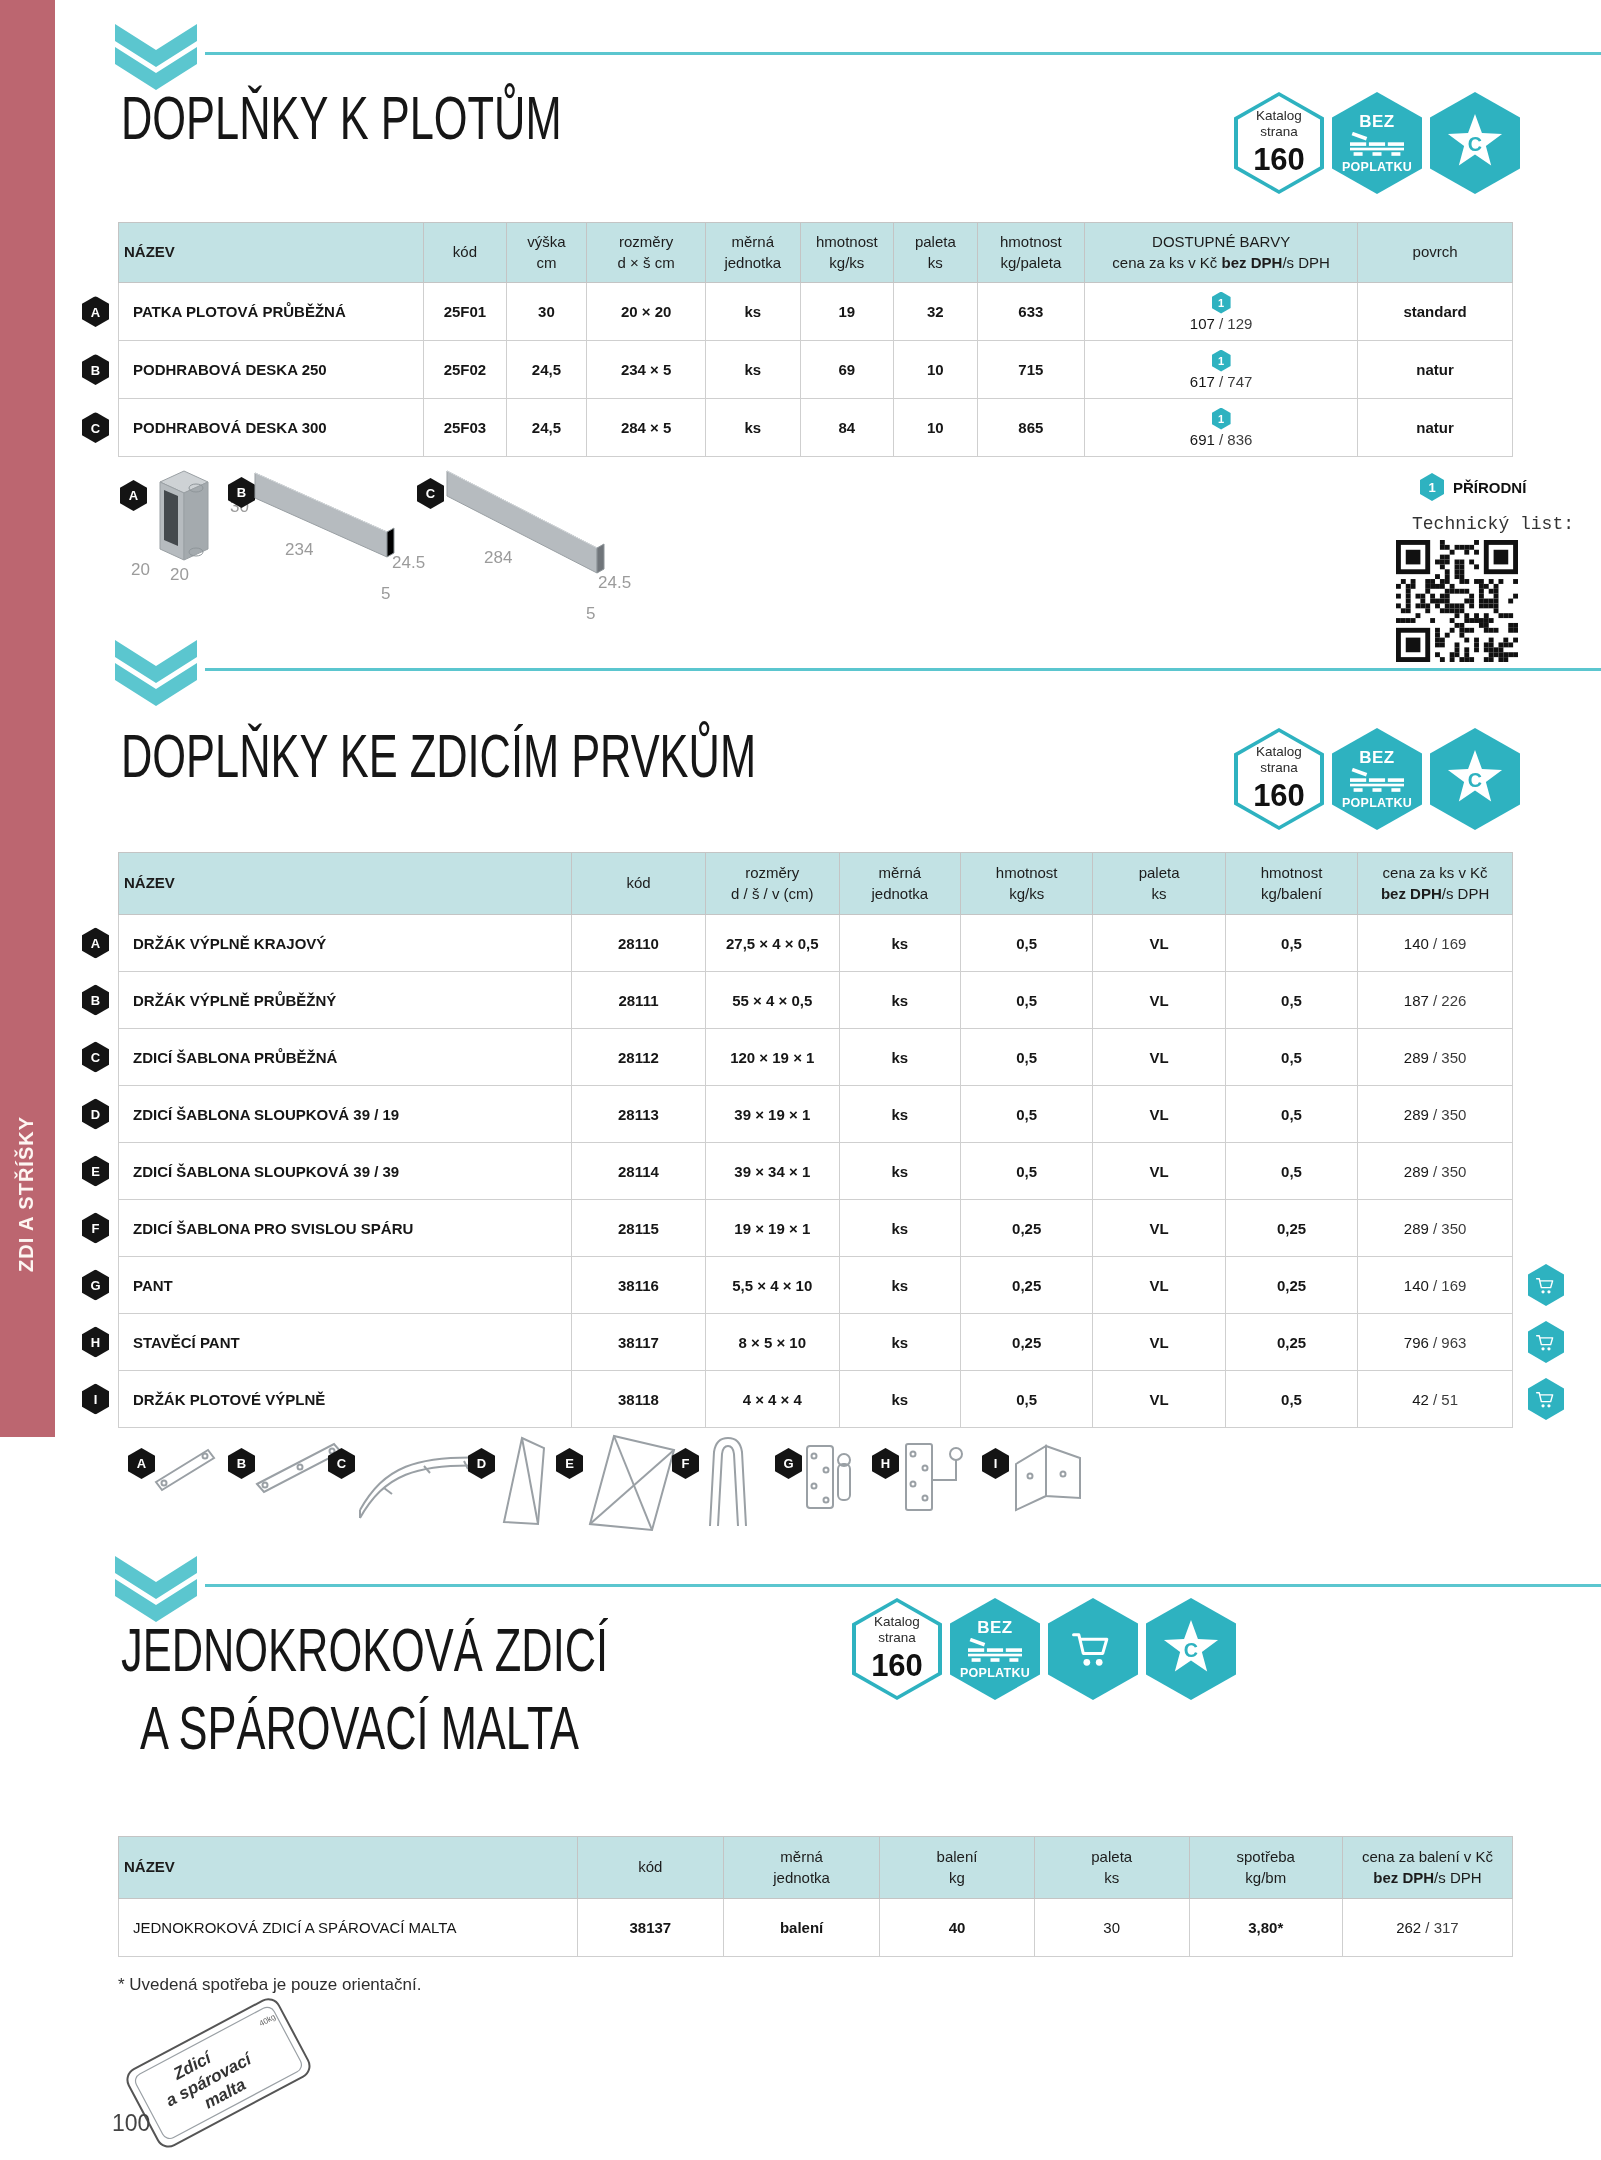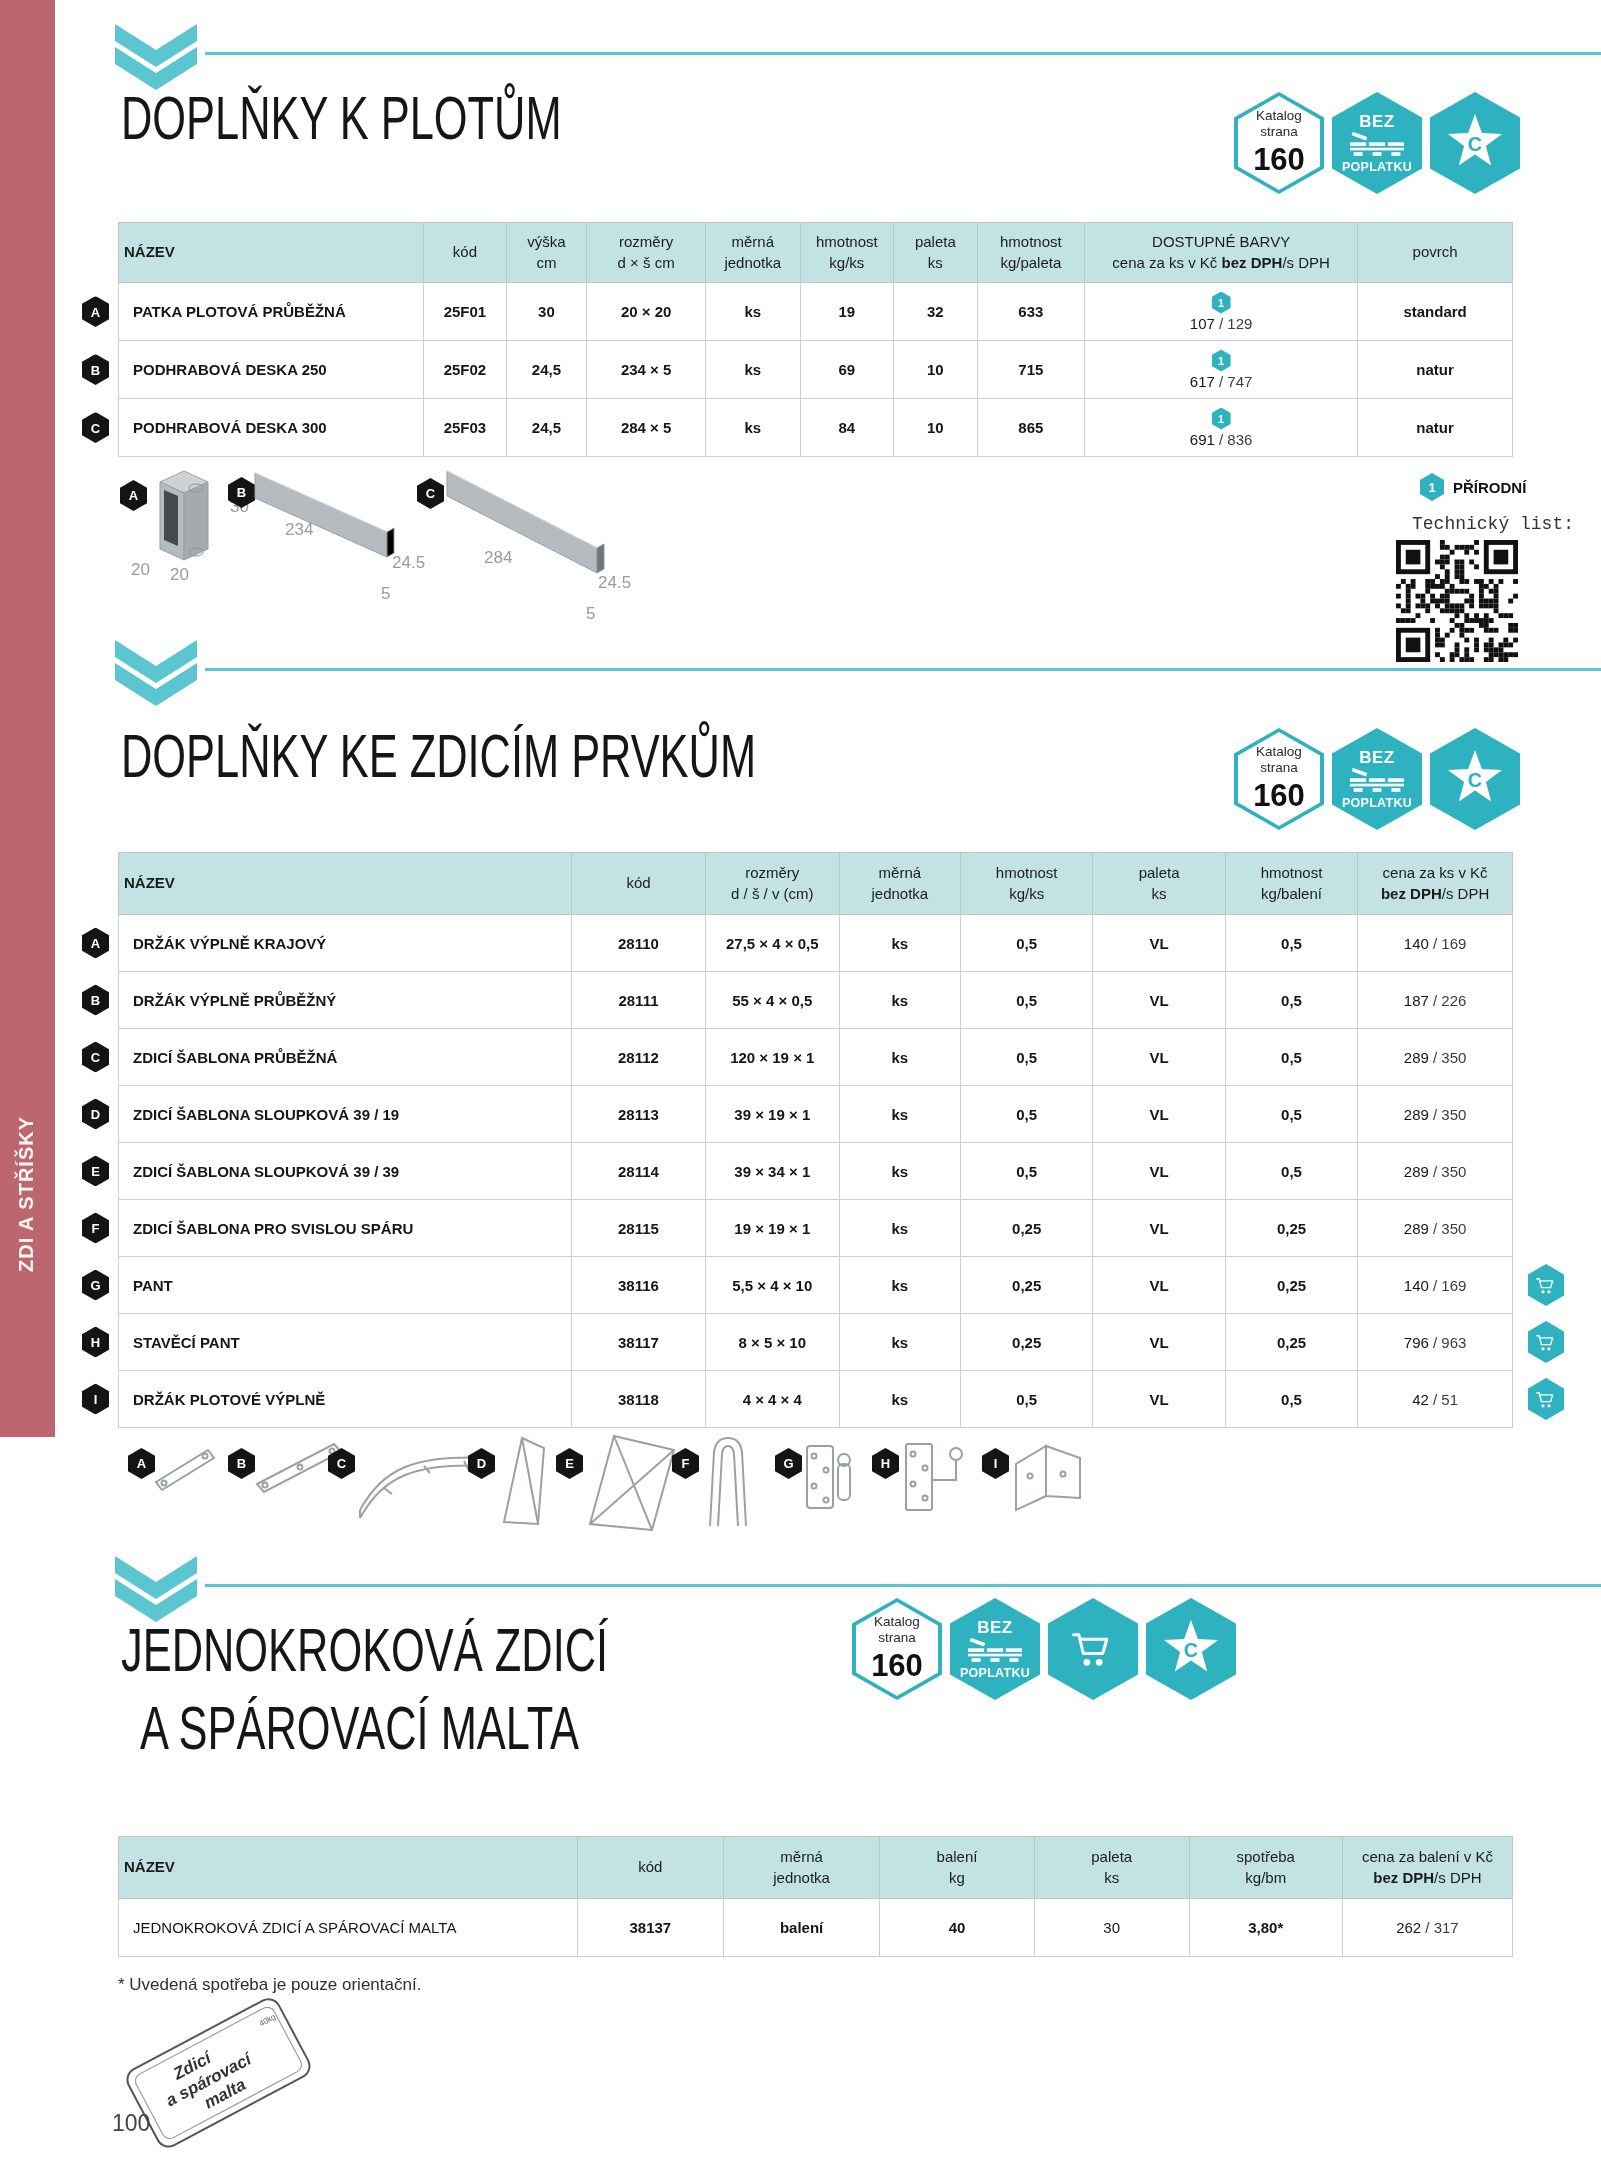--- a/index.html
+++ b/index.html
@@ -234,21 +234,21 @@
   <span class="dim" style="left:230px;top:497px;">30</span>
   <span class="dim" style="left:131px;top:560px;">20</span>
   <span class="dim" style="left:170px;top:565px;">20</span>
 
   <span class="hx hx-letter draw-letter" style="left:228px;top:477px;">B</span>
   <svg class="sketch" style="position:absolute;left:252px;top:470px;" width="150" height="128" viewBox="0 0 150 128">
     <polygon points="3,3 135,62 135,87 3,28" fill="#b6bbbf" stroke="#999fa3"></polygon>
     <polygon points="135,62 142,58 142,83 135,87" fill="#70757а" stroke="#8f969a"></polygon>
     <line x1="3" y1="3" x2="135" y2="62" stroke="#d6dadd"></line>
   </svg>
-  <span class="dim" style="left:285px;top:520px;">234</span>
+  <span class="dim" style="left:285px;top:540px;">234</span>
   <span class="dim" style="left:392px;top:553px;">24.5</span>
   <span class="dim" style="left:381px;top:584px;">5</span>
 
   <span class="hx hx-letter draw-letter" style="left:417px;top:478px;">C</span>
   <svg class="sketch" style="position:absolute;left:444px;top:468px;" width="170" height="148" viewBox="0 0 170 148">
     <polygon points="3,3 153,80 153,105 3,28" fill="#b6bbbf" stroke="#999fa3"></polygon>
     <polygon points="153,80 160,76 160,101 153,105" fill="#70757a" stroke="#8f969a"></polygon>
     <line x1="3" y1="3" x2="153" y2="80" stroke="#d6dadd"></line>
   </svg>
   <span class="dim" style="left:484px;top:548px;">284</span>

